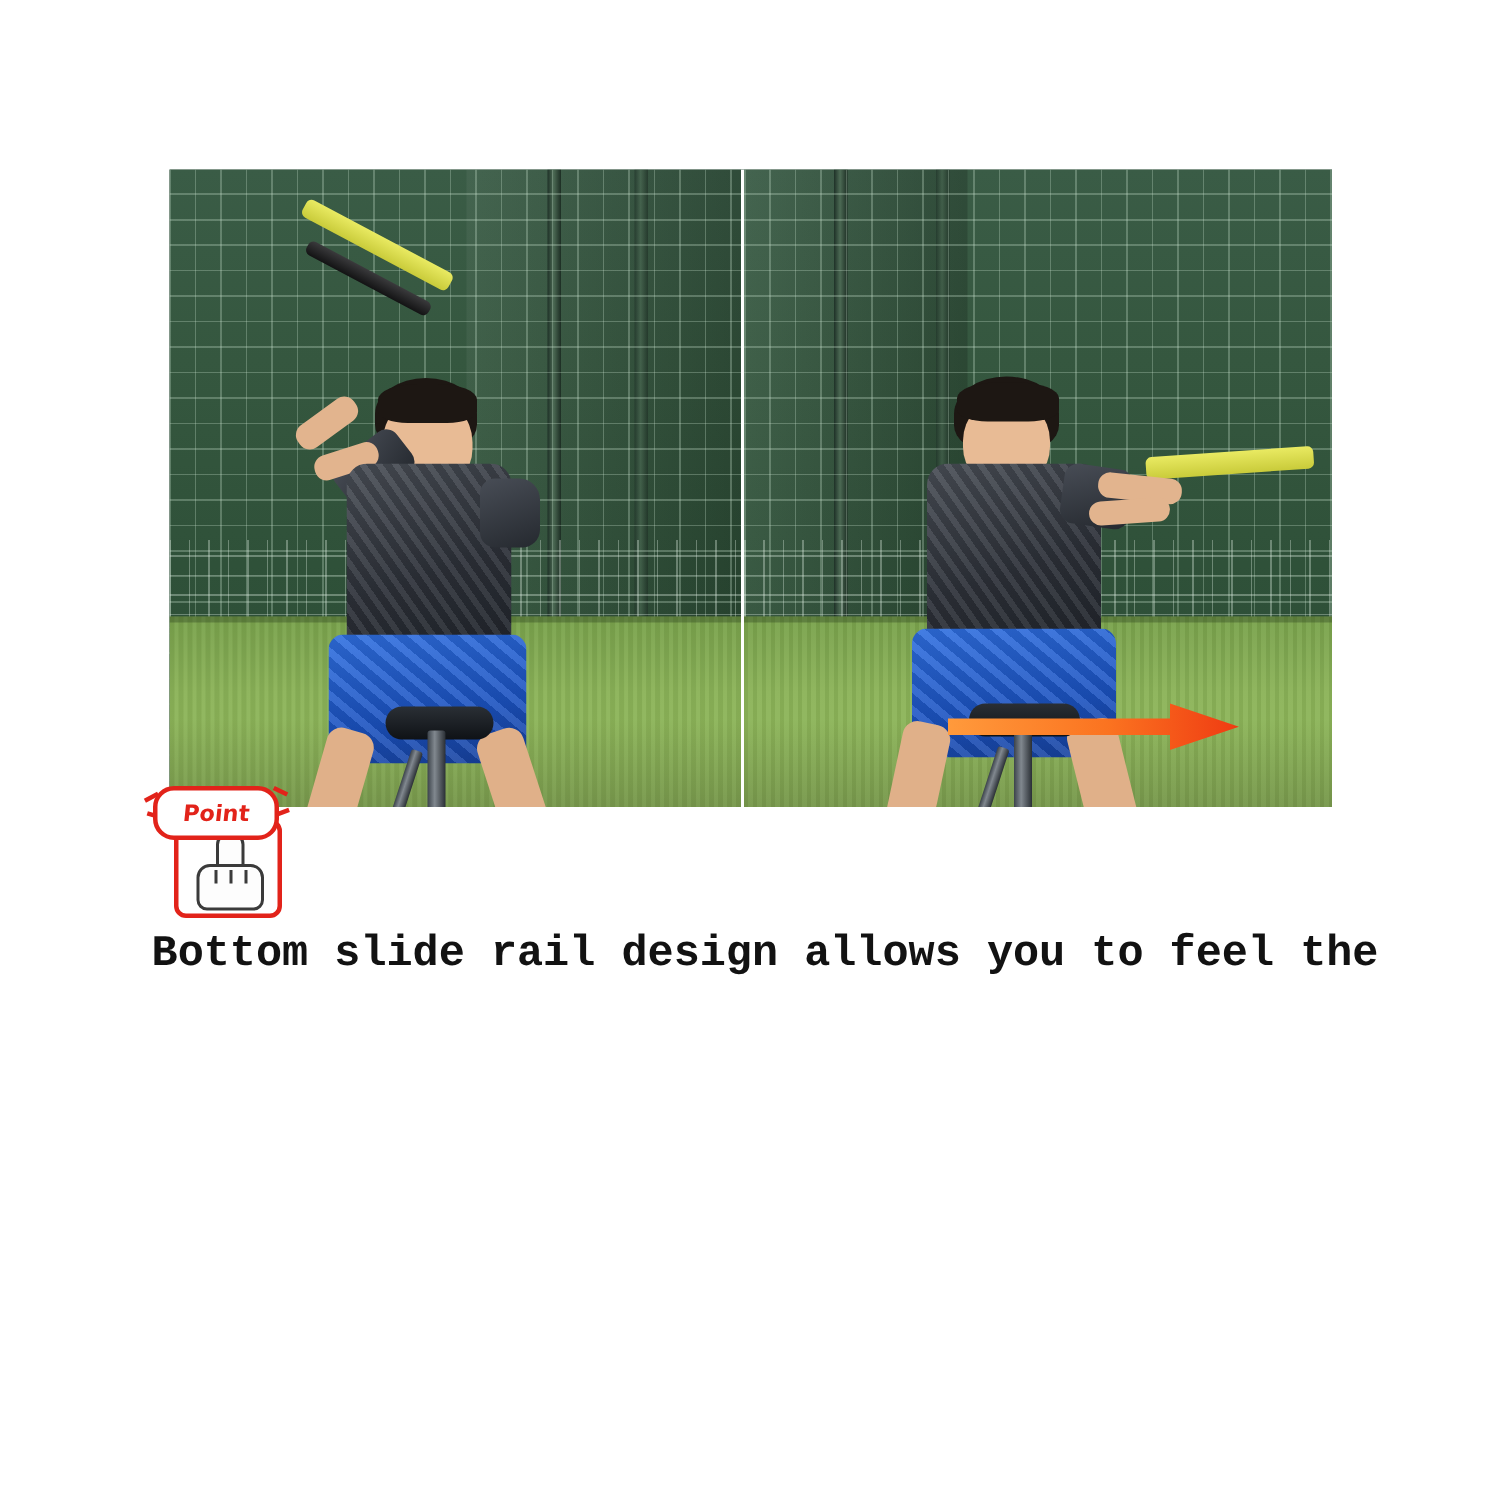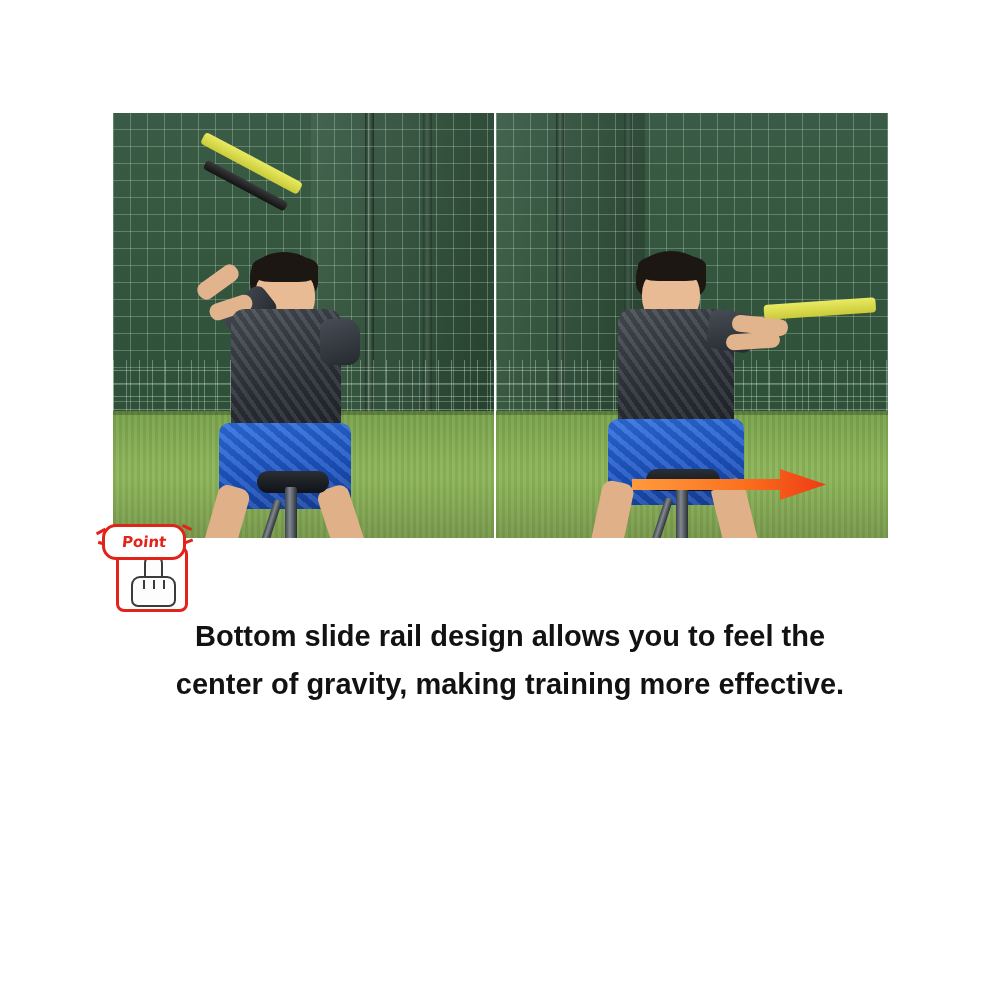--- a/index.html
+++ b/index.html
@@ -248,21 +248,21 @@
     top: 31px;
   }
 
   
   .caption {
     position: absolute;
     left: 80px;
     top: 612px;
     width: 860px;
     text-align: center;
-    font-family: Liberation Sans, sans-serif;
+    font-family: Liberation Mono, monospace;
     font-weight: bold;
     font-size: 29px;
     line-height: 48px;
     color: #121212;
   }
   .caption-line { display: block; white-space: nowrap; }
 </style>
 </head>
 <body>
 
@@ -375,14 +375,13 @@
     <div class="finger"></div>
     <div class="fist"></div>
     <div class="knuckle" style="left:24px;"></div>
     <div class="knuckle" style="left:34px;"></div>
     <div class="knuckle" style="left:44px;"></div>
   </div>
 </div>
 
 <div class="caption">
   <span class="caption-line">Bottom slide rail design allows you to feel the</span>
-  <span class="caption-line">center of gravity, making training more effective.</span>
 </div>
 
 </body></html>

